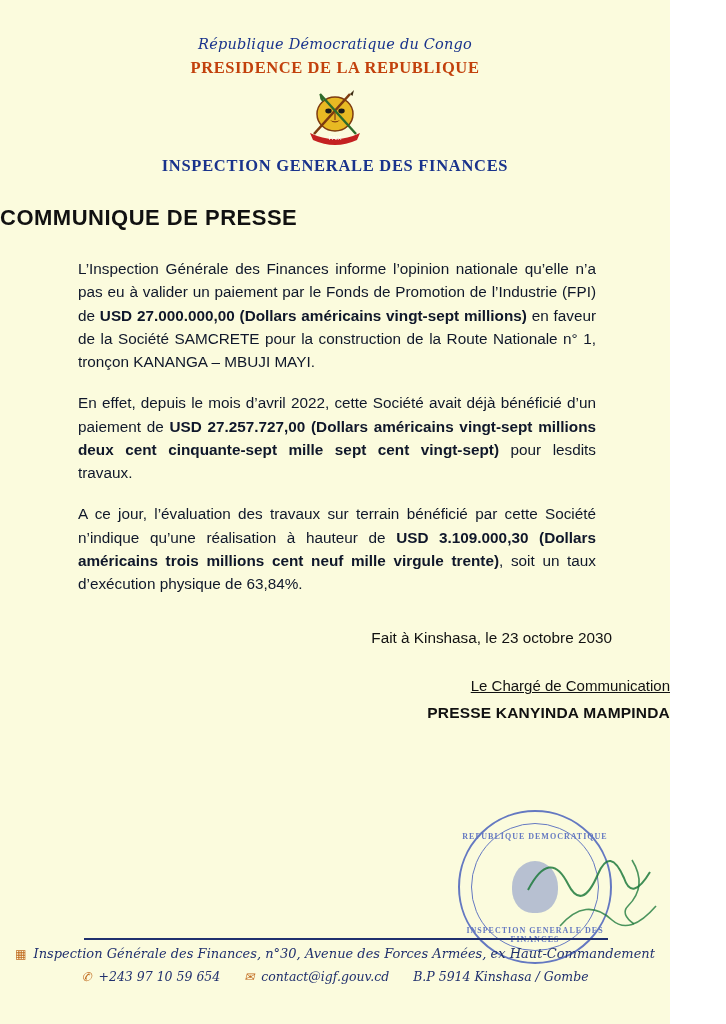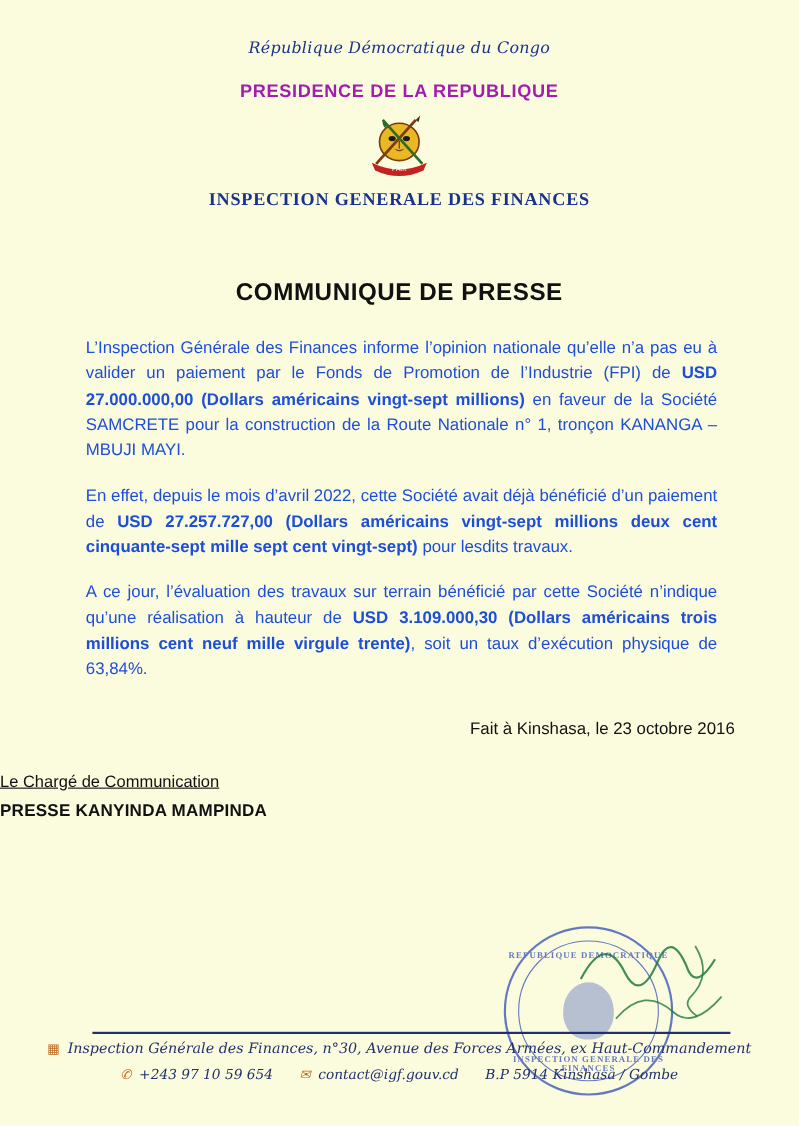--- a/index.html
+++ b/index.html
@@ -8,99 +8,98 @@
     background: #ffffff;
   }
   body {
     width: 726px;
     height: 1024px;
     overflow: hidden;
     font-family: "Liberation Sans", sans-serif;
   }
   .page {
     position: relative;
-    width: 726px;
+    width: 670px;
     height: 1024px;
     background: #fbfbdd;
     box-sizing: border-box;
     overflow: hidden;
   }
 
   
   .header {
     text-align: center;
     padding-top: 36px;
   }
   .country-line {
     font-family: "DejaVu Serif", serif;
     font-style: italic;
     font-size: 14.5px;
     color: #19338c;
     letter-spacing: 0.2px;
   }
   .presidence-line {
-    font-family: Liberation Sans, sans-serif;
+    font-family: Liberation Serif, serif;
     font-weight: bold;
     font-size: 16.5px;
-    color: #a21caf;
+    color: #c2410c;
     letter-spacing: 0.6px;
-    margin-top: 22px;
+    margin-top: 6px;
   }
 
   .emblem {
     margin: 8px auto 0;
     width: 70px;
     height: 62px;
     position: relative;
   }
   .igf-line {
     font-family: "Liberation Serif", serif;
     font-weight: bold;
     font-size: 16.5px;
     color: #19338c;
     letter-spacing: 0.7px;
     margin-top: 8px;
   }
 
   
   .doc-title {
-    text-align: center;
     font-family: "Liberation Sans", sans-serif;
     font-weight: bold;
     font-size: 22px;
     color: #111111;
     letter-spacing: 0.5px;
-    margin-top: 62px;
+    margin-top: 29px;
   }
 
   
   .body-wrap {
     margin: 26px 58px 0 78px;
   }
   p.para {
     font-family: "Liberation Sans", sans-serif;
     font-size: 15.3px;
     line-height: 1.52;
-    color: #1d4ed8;
+    color: #0f172a;
     text-align: justify;
     text-justify: inter-word;
     margin: 0 16px 18px 0;
   }
   p.para b { font-weight: bold; }
 
   
   .date-line {
     font-family: "Liberation Sans", sans-serif;
     font-size: 15.3px;
     color: #111111;
     text-align: right;
     margin: 34px 58px 0 0;
   }
   .sig-block {
-    text-align: left;
+    text-align: right;
     margin-top: 30px;
     position: relative;
   }
   .sig-role {
     font-family: "Liberation Sans", sans-serif;
     font-size: 15px;
     color: #111111;
     text-decoration: underline;
   }
   .sig-name {
@@ -109,21 +108,21 @@
     font-size: 15.5px;
     color: #111111;
     margin-top: 10px;
     letter-spacing: 0.2px;
   }
 
   
   .stamp {
     position: absolute;
     left: 458px;
-    top: 842px;
+    top: 810px;
     width: 150px;
     height: 150px;
     border: 2.5px solid #2b47b7;
     border-radius: 50%;
     opacity: 0.72;
     pointer-events: none;
   }
   .stamp:before {
     content: "";
     position: absolute;
@@ -228,21 +227,21 @@
   </div>
 
   <div class="doc-title">COMMUNIQUE DE PRESSE</div>
 
   <div class="body-wrap">
     <p class="para"><span>L’Inspection Générale des Finances informe l’opinion nationale qu’elle n’a pas eu à valider un paiement par le Fonds de Promotion de l’Industrie (FPI) de </span><b>USD 27.000.000,00 (Dollars américains vingt-sept millions)</b><span> en faveur de la Société SAMCRETE pour la construction de la Route Nationale n° 1, tronçon KANANGA – MBUJI MAYI.</span></p>
     <p class="para"><span>En effet, depuis le mois d’avril 2022, cette Société avait déjà bénéficié d’un paiement de </span><b>USD 27.257.727,00 (Dollars américains vingt-sept millions deux cent cinquante-sept mille sept cent vingt-sept)</b><span> pour lesdits travaux.</span></p>
     <p class="para"><span>A ce jour, l’évaluation des travaux sur terrain bénéficié par cette Société n’indique qu’une réalisation à hauteur de </span><b>USD 3.109.000,30 (Dollars américains trois millions cent neuf mille virgule trente)</b><span>, soit un taux d’exécution physique de 63,84%.</span></p>
   </div>
 
-  <div class="date-line">Fait à Kinshasa, le 23 octobre 2016</div>
+  <div class="date-line">Fait à Kinshasa, le 23 octobre 2030</div>
 
   <div class="sig-block">
     <div class="sig-role">Le Chargé de Communication</div>
     <div class="sig-name">PRESSE KANYINDA MAMPINDA</div>
   </div>
 
   <div class="stamp">
     <div class="stamp-top">REPUBLIQUE DEMOCRATIQUE</div>
     <div class="stamp-core"></div>
     <div class="stamp-bottom">INSPECTION GENERALE DES FINANCES</div>

